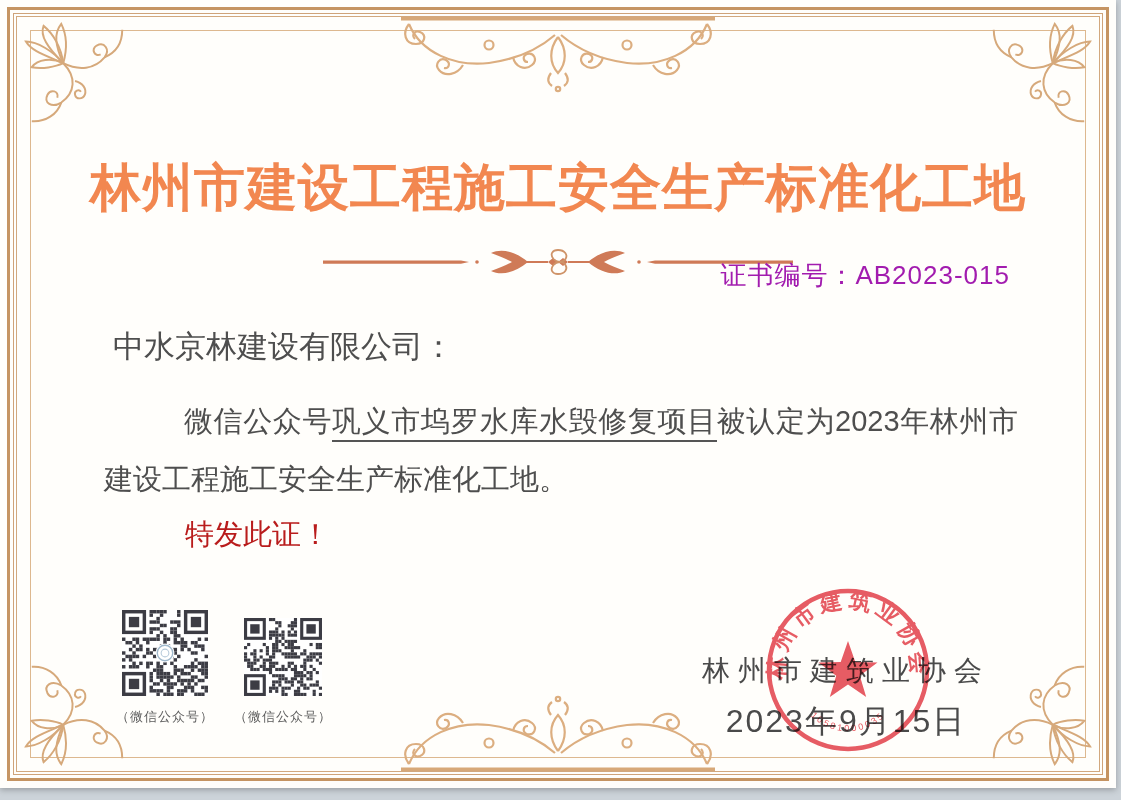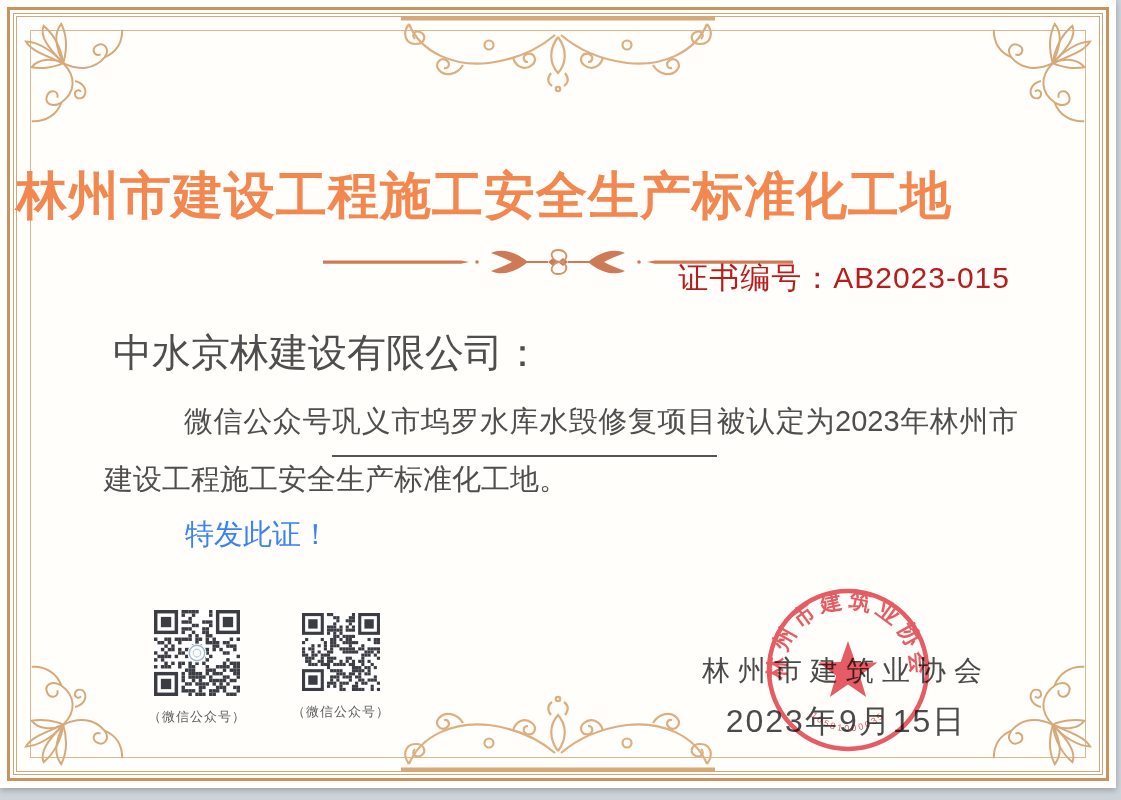--- a/index.html
+++ b/index.html
@@ -20,48 +20,48 @@
   .frame-c{inset:16px;border:1px solid #d2a87e;}
   .frame-inner{inset:30px;border:1px solid #ddb88f;}
   .corner{position:absolute;width:118px;height:118px;}
   .corner-tl{left:18px;top:18px;}
   .corner-tr{right:18px;top:18px;transform:scaleX(-1);}
   .corner-bl{left:18px;bottom:18px;transform:scaleY(-1);}
   .corner-br{right:18px;bottom:18px;transform:scale(-1,-1);}
   .ornament-top{position:absolute;left:50%;top:15px;transform:translateX(-50%);}
   .ornament-bottom{position:absolute;left:50%;bottom:15px;transform:translateX(-50%) scaleY(-1);}
   .cert-title{
-    position:absolute;left:0;right:0;top:146px;margin:16px;
-    font-size:51px;font-weight:bold;
+    position:absolute;left:0;right:0;top:146px;margin:8px;
+    text-align:center;font-size:51px;font-weight:bold;
     color:#f28750;letter-spacing:1px;white-space:nowrap;
   }
   .divider{position:absolute;left:50%;top:244px;transform:translateX(-50%);}
   .cert-no{
     position:absolute;right:106px;top:258px;
-    font-size:30px;color:#b91c1c;letter-spacing:1px;
+    font-size:26px;color:#a21caf;letter-spacing:1px;
   }
   .recipient{
     position:absolute;left:113px;top:326px;margin:0;
-    font-size:39px;color:#4e4e4e;
+    font-size:31px;color:#4e4e4e;
   }
   .body-par{
     position:absolute;left:104px;right:98px;top:392px;margin:0;
     font-size:29px;line-height:58px;color:#4e4e4e;
     text-indent:80px;text-align:justify;
   }
   .project-underline{
-    border-bottom:2px solid #555;padding-bottom:18px;
+    border-bottom:2px solid #555;padding-bottom:3px;
   }
   .closing{
     position:absolute;left:185px;top:515px;margin:0;
-    font-size:29px;color:#3b82f6;
+    font-size:29px;color:#b91c1c;
   }
   .qr-area{
     position:absolute;left:116px;top:610px;
-    display:flex;gap:46px;align-items:flex-start;margin-left:32px;
+    display:flex;gap:20px;align-items:flex-end;
   }
   .qr-fig{display:flex;flex-direction:column;align-items:center;margin:0;}
   .qr-svg-1{width:86px;height:86px;}
   .qr-svg-2{width:78px;height:78px;margin-top:3px;}
   .qr-label{font-size:13px;color:#5c5c5c;margin-top:12px;letter-spacing:1px;white-space:nowrap;}
   .signature{
     position:absolute;left:698px;top:652px;width:296px;text-align:center;
   }
   .issuer{font-size:28px;color:#4a4a4a;letter-spacing:8px;white-space:nowrap;}
   .issue-date{font-size:32px;color:#4a4a4a;letter-spacing:2px;margin-top:10px;white-space:nowrap;}

